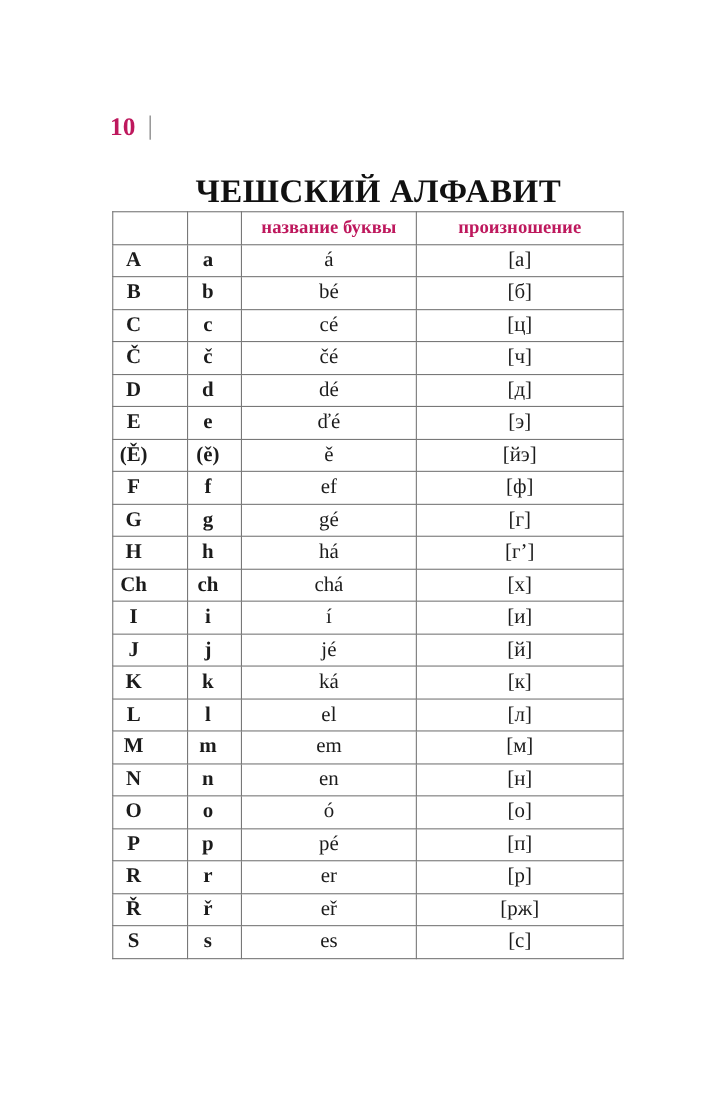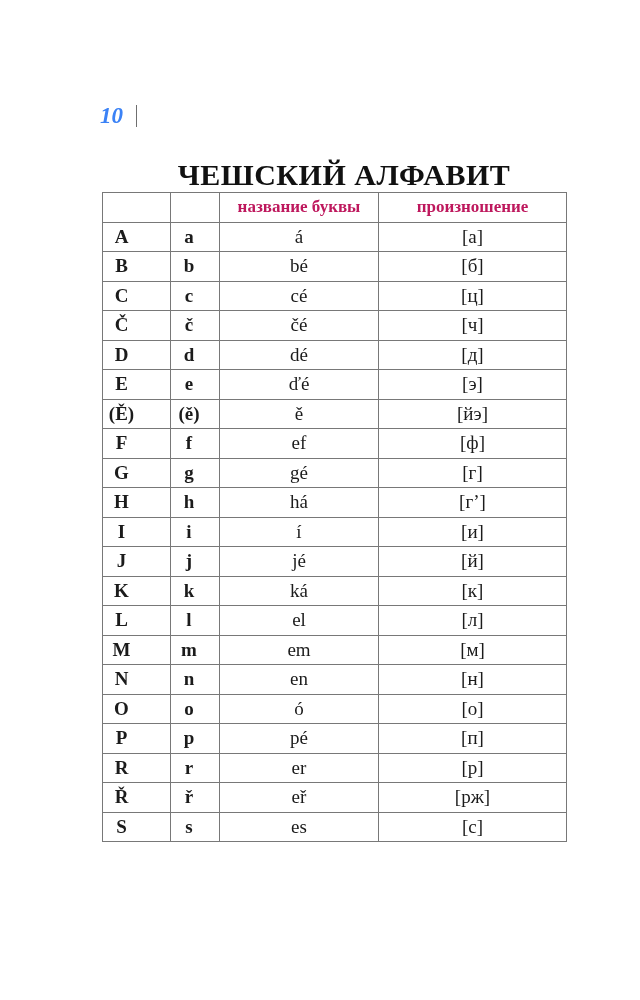--- a/index.html
+++ b/index.html
@@ -15,22 +15,21 @@
   .running-head {
     position: absolute;
     left: 100px;
     top: 103px;
     display: flex;
     align-items: center;
   }
   .page-num {
     font-weight: bold;
     font-size: 23px;
-    color: #3b82f6;
-    font-style: italic;
+    color: #be185d;
   }
   .head-divider {
     width: 1px;
     height: 22px;
     background: #6f6f6f;
     margin: 0 12px 0 13px;
   }
   .running-title {
     font-size: 21px;
     font-variant: small-caps;
@@ -161,20 +160,26 @@
           <td class="name">gé</td>
           <td class="pron">[г]</td>
         </tr>
         <tr>
           <td class="upper">H</td>
           <td class="lower">h</td>
           <td class="name">há</td>
           <td class="pron">[г’]</td>
         </tr>
         <tr>
+          <td class="upper">Ch</td>
+          <td class="lower">ch</td>
+          <td class="name">chá</td>
+          <td class="pron">[х]</td>
+        </tr>
+        <tr>
           <td class="upper">I</td>
           <td class="lower">i</td>
           <td class="name">í</td>
           <td class="pron">[и]</td>
         </tr>
         <tr>
           <td class="upper">J</td>
           <td class="lower">j</td>
           <td class="name">jé</td>
           <td class="pron">[й]</td>

